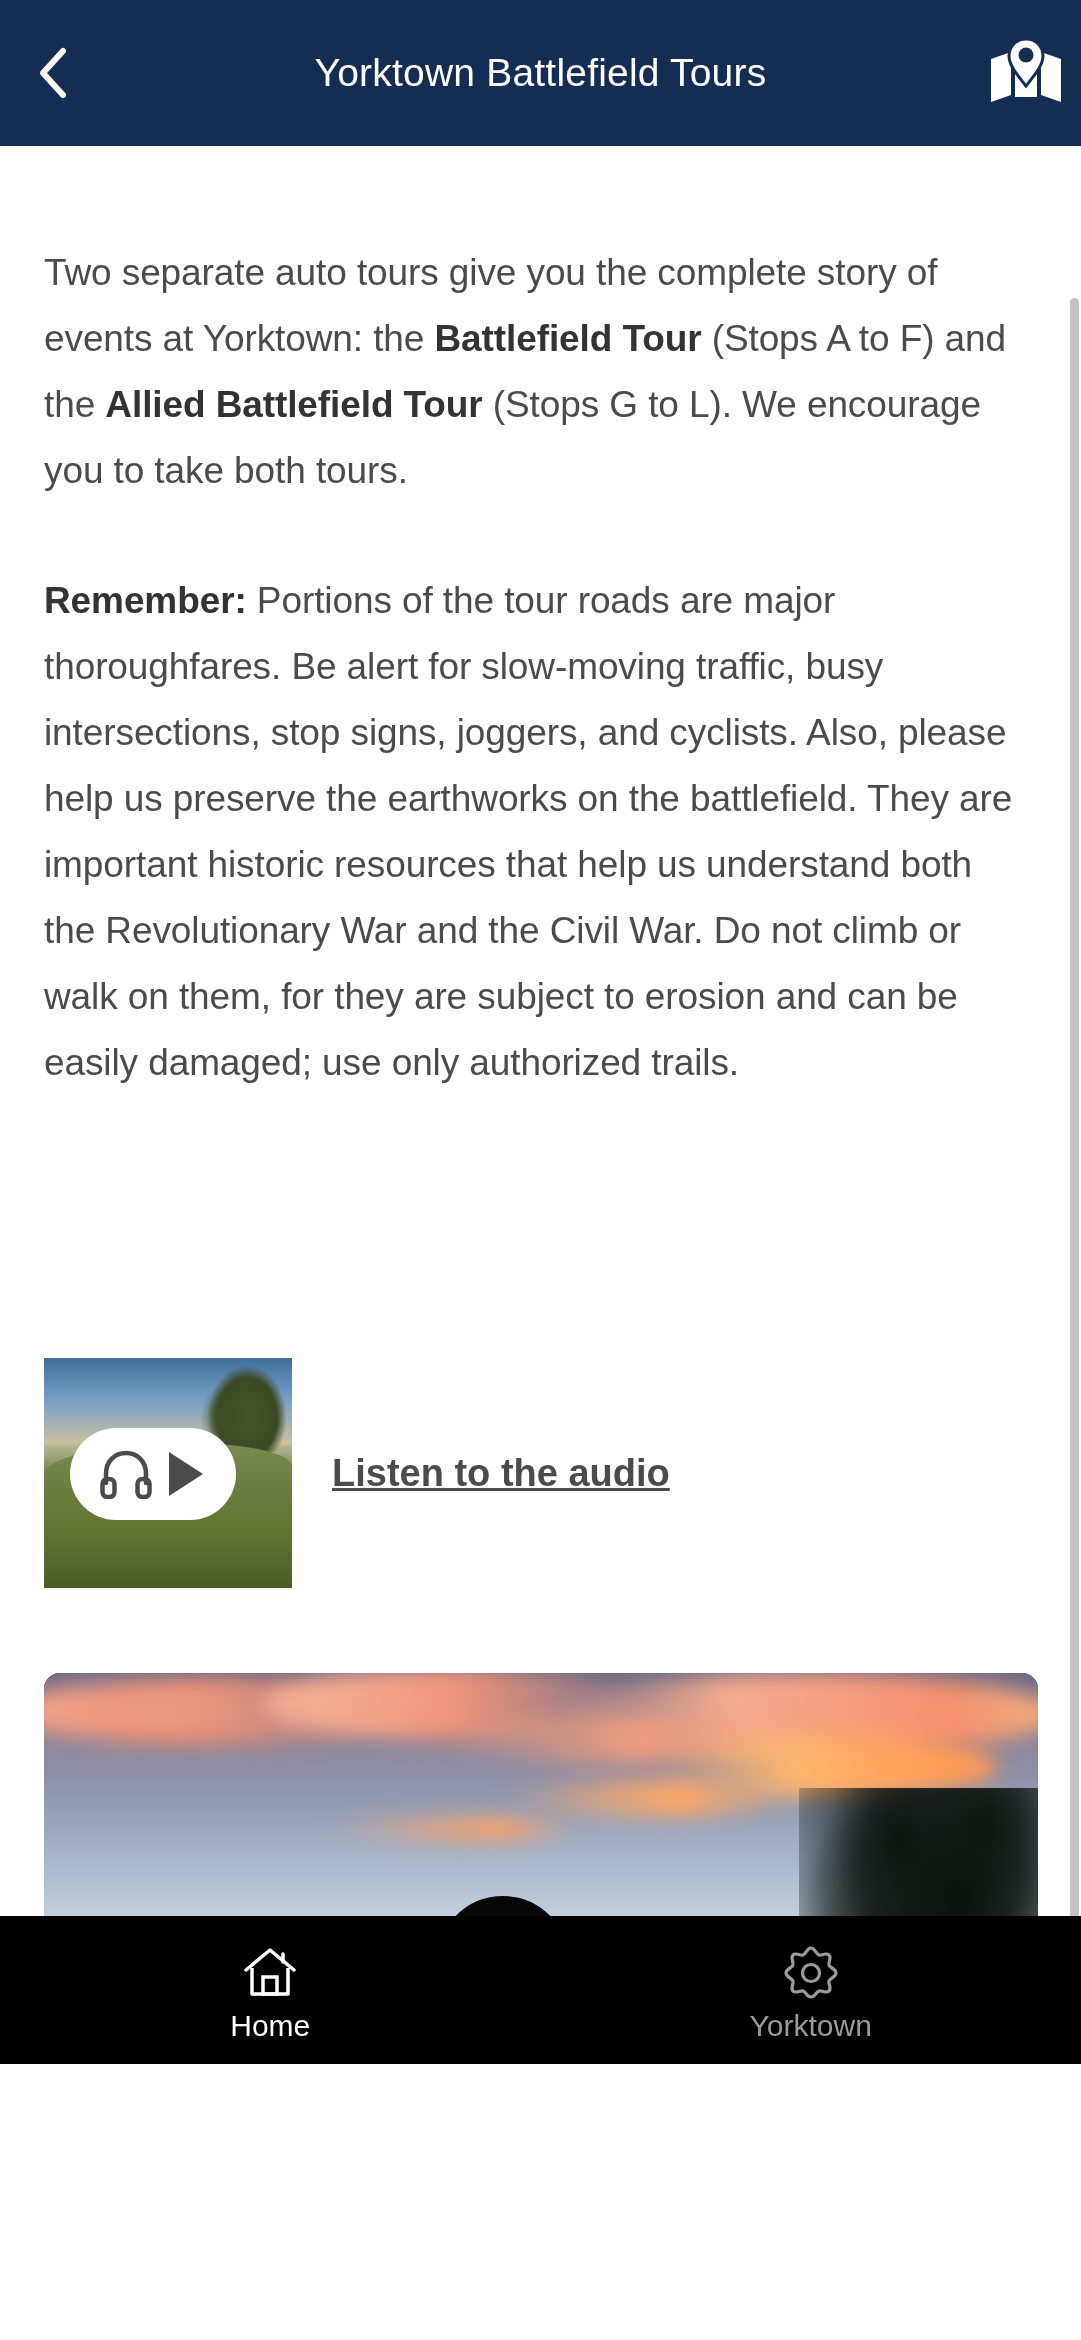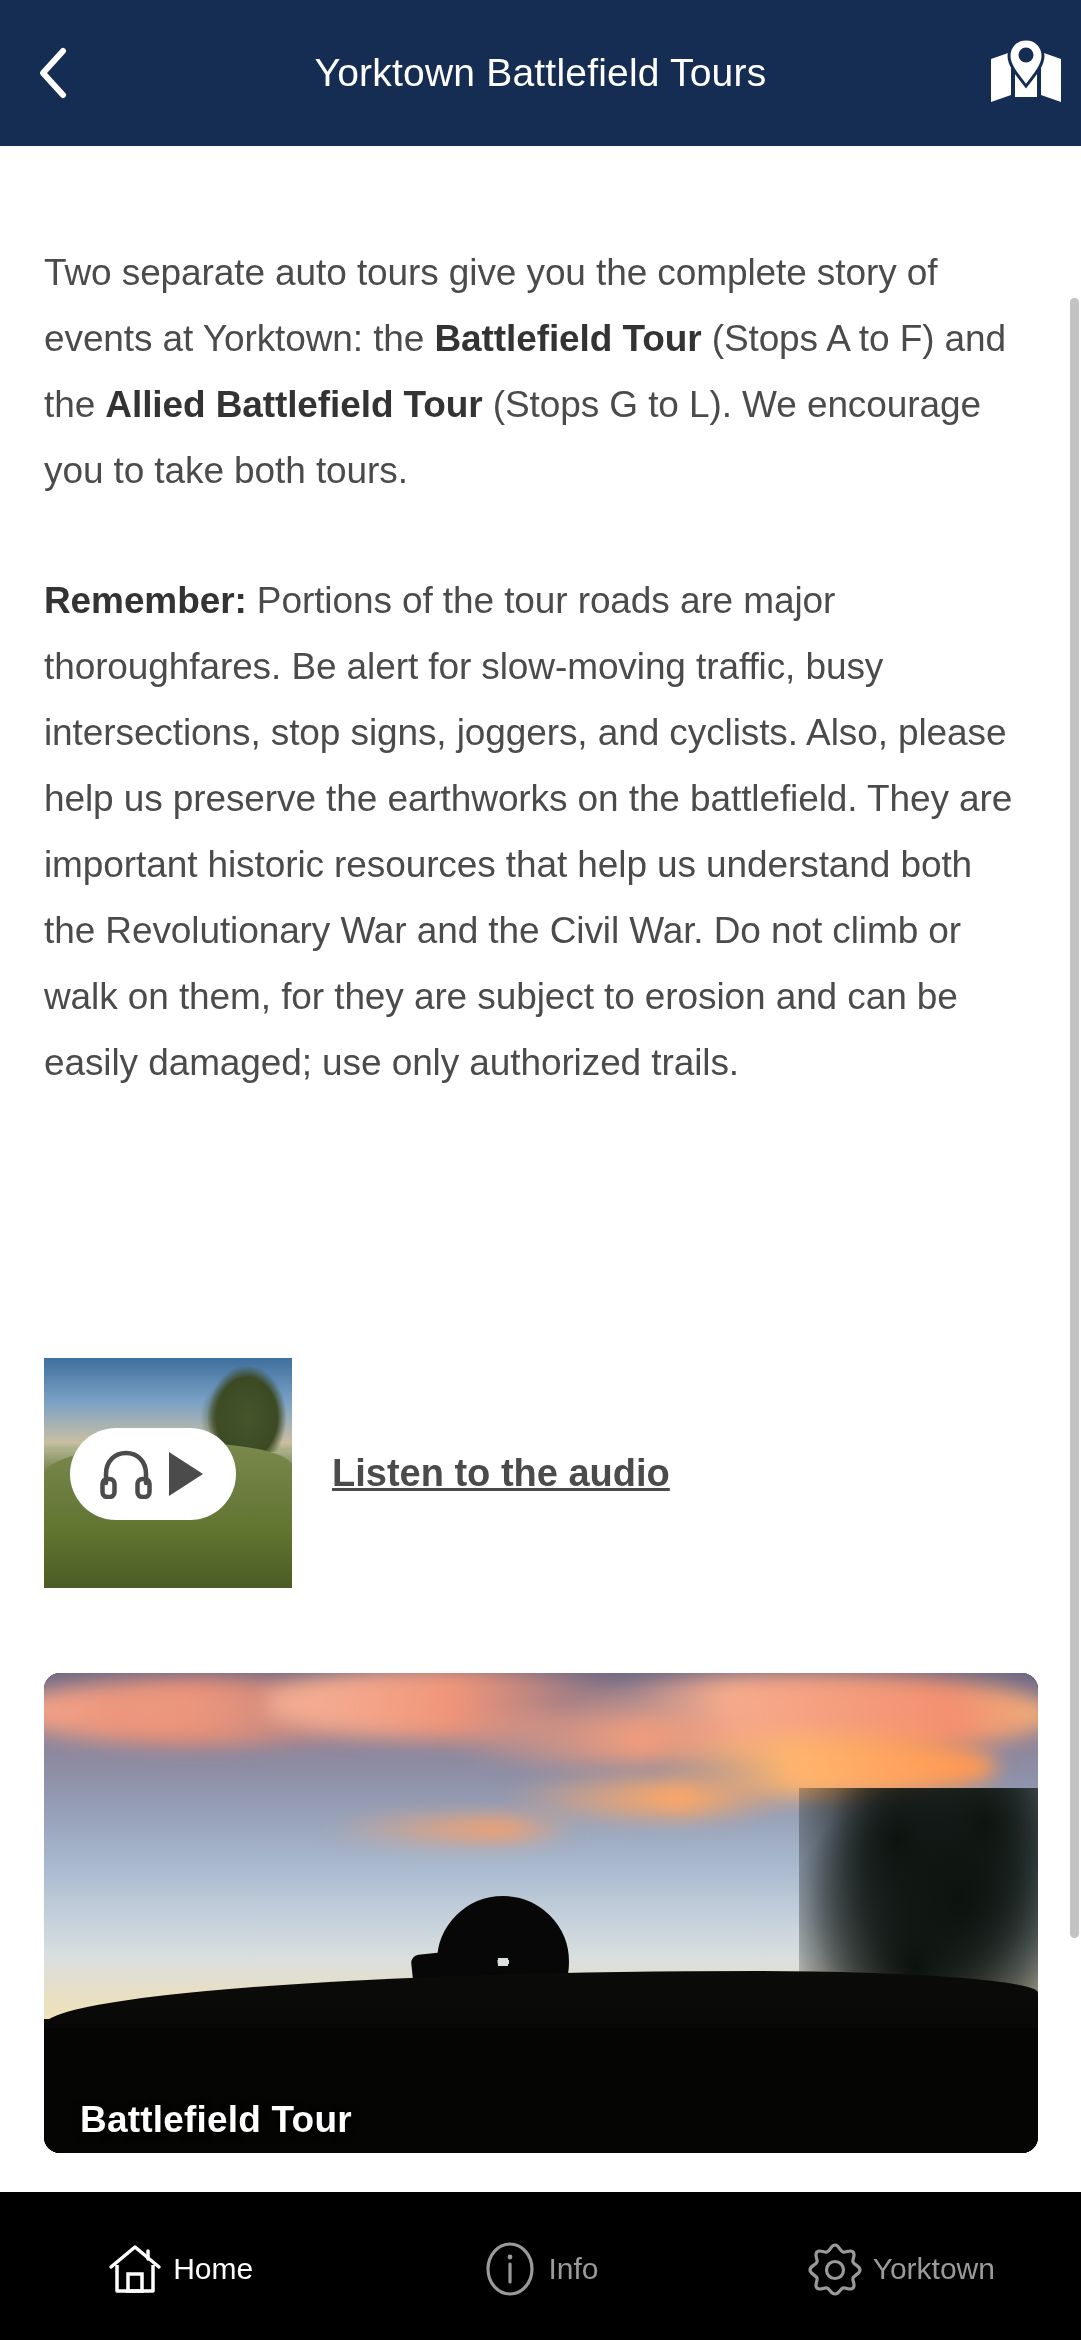--- a/index.html
+++ b/index.html
@@ -4,21 +4,21 @@
 <style>
   * { margin:0; padding:0; box-sizing:border-box; }
   html, body {
     width:1081px; height:2340px;
     background:#ffffff;
     font-family:"Liberation Sans", sans-serif;
     overflow:hidden;
   }
   #app {
     position:relative;
-    width:1081px; height:2340px;
+    width:1081px; height:2064px;
     background:#be185d;
     overflow:hidden;
   }
 
   
   .header {
     position:absolute; top:0; left:0;
     width:1081px; height:146px;
     background:#152d53;
     display:flex; align-items:center;
@@ -231,21 +231,21 @@
 
   
   .bottom-nav {
     position:absolute; left:0; bottom:0;
     width:1081px; height:148px;
     background:#000000;
     display:flex;
   }
   .nav-item {
     flex:1;
-    display:flex; 
+    display:flex; flex-direction:column;
     align-items:center; justify-content:center;
     gap:10px;
     cursor:pointer;
     padding-top:6px;
   }
   .nav-icon { height:56px; display:flex; align-items:center; justify-content:center; }
   .nav-label { font-size:30px; line-height:32px; }
   .nav-item.active .nav-label { color:#ffffff; }
   .nav-item .nav-label { color:#9a9a9a; }
 </style>
@@ -343,30 +343,20 @@
           <path d="M4 24 L28 4 L52 24" fill="none" stroke="#ffffff" stroke-width="3.5" stroke-linecap="round" stroke-linejoin="round"></path>
           <path d="M10 22 L10 48 L46 48 L46 22" fill="none" stroke="#ffffff" stroke-width="3.5" stroke-linejoin="round"></path>
           <path d="M41 8 L41 16" fill="none" stroke="#ffffff" stroke-width="3.5" stroke-linecap="round"></path>
           <rect x="21" y="31" width="14" height="17" fill="none" stroke="#ffffff" stroke-width="3.5"></rect>
         </svg>
       </div>
       <div class="nav-label">Home</div>
     </div>
 
 
-    <div class="nav-item">
-      <div class="nav-icon">
-        <svg width="56" height="54" viewBox="0 0 56 54">
-          <ellipse cx="28" cy="27" rx="22" ry="25" fill="none" stroke="#9a9a9a" stroke-width="3.2"></ellipse>
-          <circle cx="28" cy="15" r="2.4" fill="#9a9a9a"></circle>
-          <path d="M28 22 L28 40" fill="none" stroke="#9a9a9a" stroke-width="3.2" stroke-linecap="round"></path>
-        </svg>
-      </div>
-      <div class="nav-label">Info</div>
-    </div>
 
     <div class="nav-item">
       <div class="nav-icon">
         <svg width="56" height="54" viewBox="0 0 56 54">
           <path d="M28 3 C32 3 33 9 36 10 C39 11 43 7 46 10 C49 13 45 17 46 20
                    C47 23 53 24 53 28 C53 32 47 33 46 36 C45 39 49 43 46 46
                    C43 49 39 45 36 46 C33 47 32 52 28 52 C24 52 23 47 20 46
                    C17 45 13 49 10 46 C7 43 11 39 10 36 C9 33 3 32 3 28
                    C3 24 9 23 10 20 C11 17 7 13 10 10 C13 7 17 11 20 10
                    C23 9 24 3 28 3 Z" fill="none" stroke="#9a9a9a" stroke-width="3.2" stroke-linejoin="round"></path>

